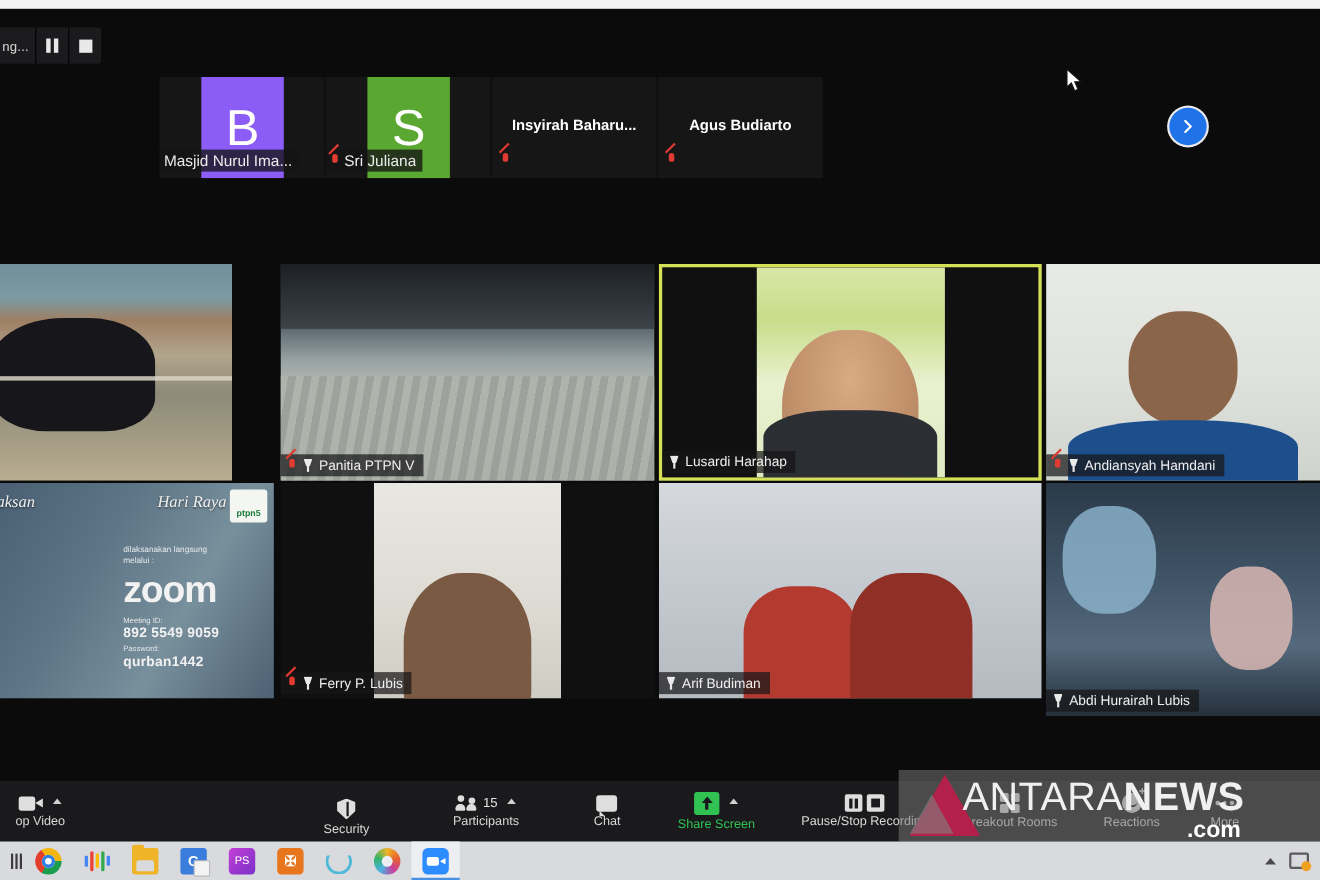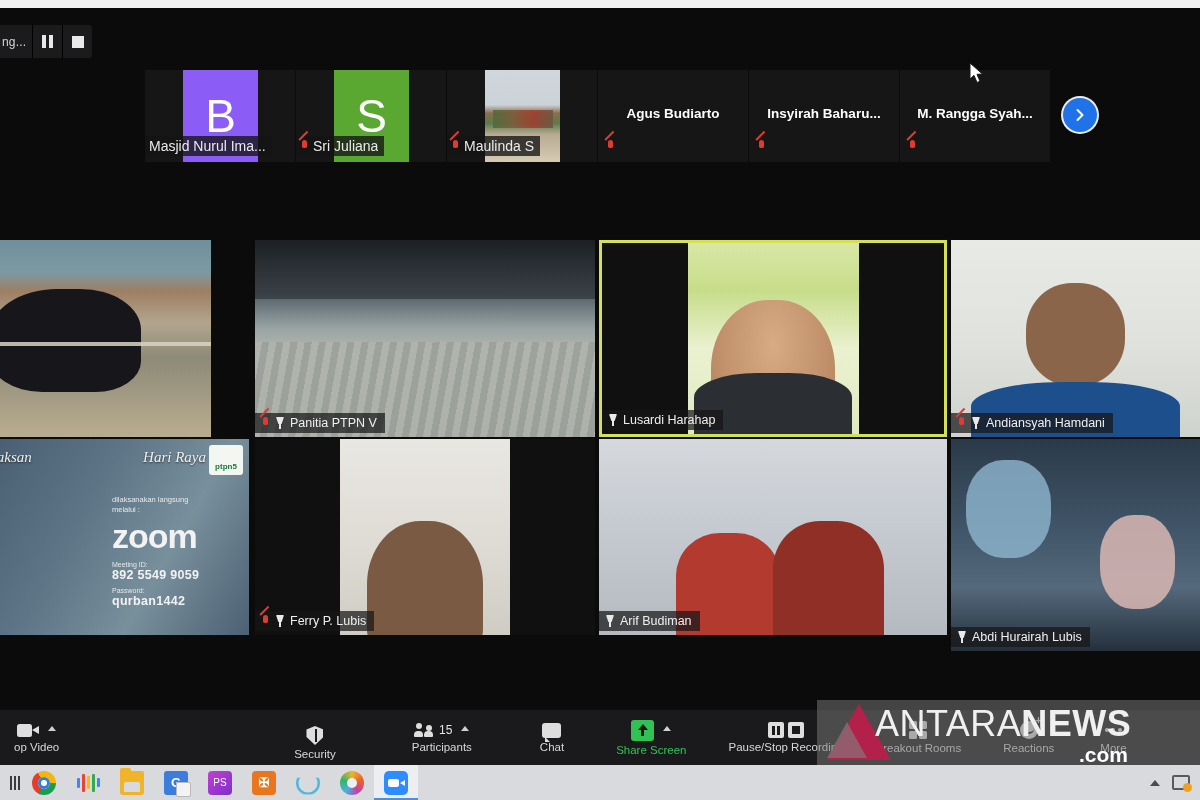--- a/index.html
+++ b/index.html
@@ -586,48 +586,35 @@
     </div>
 
     <div class="thumb">
       <div class="thumb-avatar" style="background:#5aa832">S</div>
       <div class="thumb-name">
         <i class="mic-off"></i>
         <span>Sri Juliana</span>
       </div>
     </div>
 
+
     <div class="thumb">
-      <div class="thumb-photo"></div>
-      <div class="thumb-name">
+      <div class="thumb-center-name">Insyirah  Baharu...</div>
+      <div class="thumb-name-empty">
         <i class="mic-off"></i>
-        <span>Maulinda S</span>
       </div>
     </div>
 
     <div class="thumb">
       <div class="thumb-center-name">Agus Budiarto</div>
       <div class="thumb-name-empty">
         <i class="mic-off"></i>
       </div>
     </div>
 
-    <div class="thumb">
-      <div class="thumb-center-name">Insyirah  Baharu...</div>
-      <div class="thumb-name-empty">
-        <i class="mic-off"></i>
-      </div>
-    </div>
-
-    <div class="thumb">
-      <div class="thumb-center-name">M.  Rangga  Syah...</div>
-      <div class="thumb-name-empty">
-        <i class="mic-off"></i>
-      </div>
-    </div>
   </div>
 
   <div class="next-page-btn">
     <svg width="14" height="14" viewBox="0 0 14 14">
       <path d="M4.5 2 L9.5 7 L4.5 12" stroke="#ffffff" stroke-width="2" fill="none" stroke-linecap="round" stroke-linejoin="round"></path>
     </svg>
   </div>
 
   <div class="grid">
 

